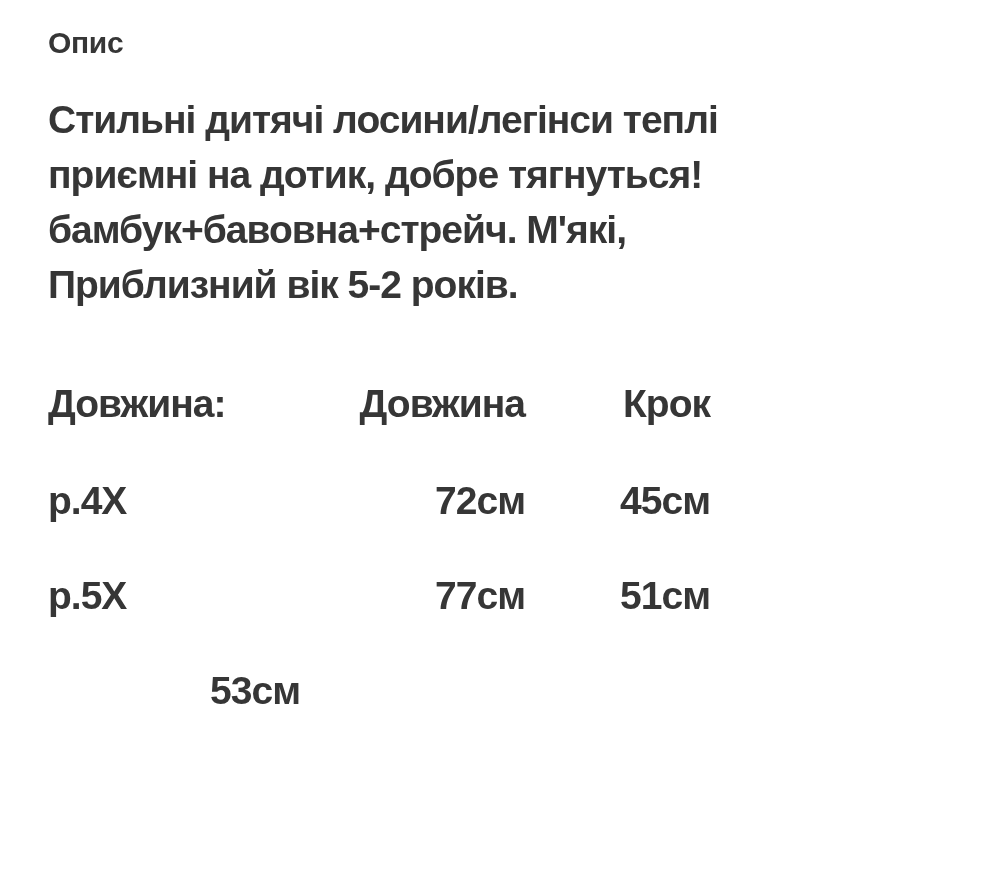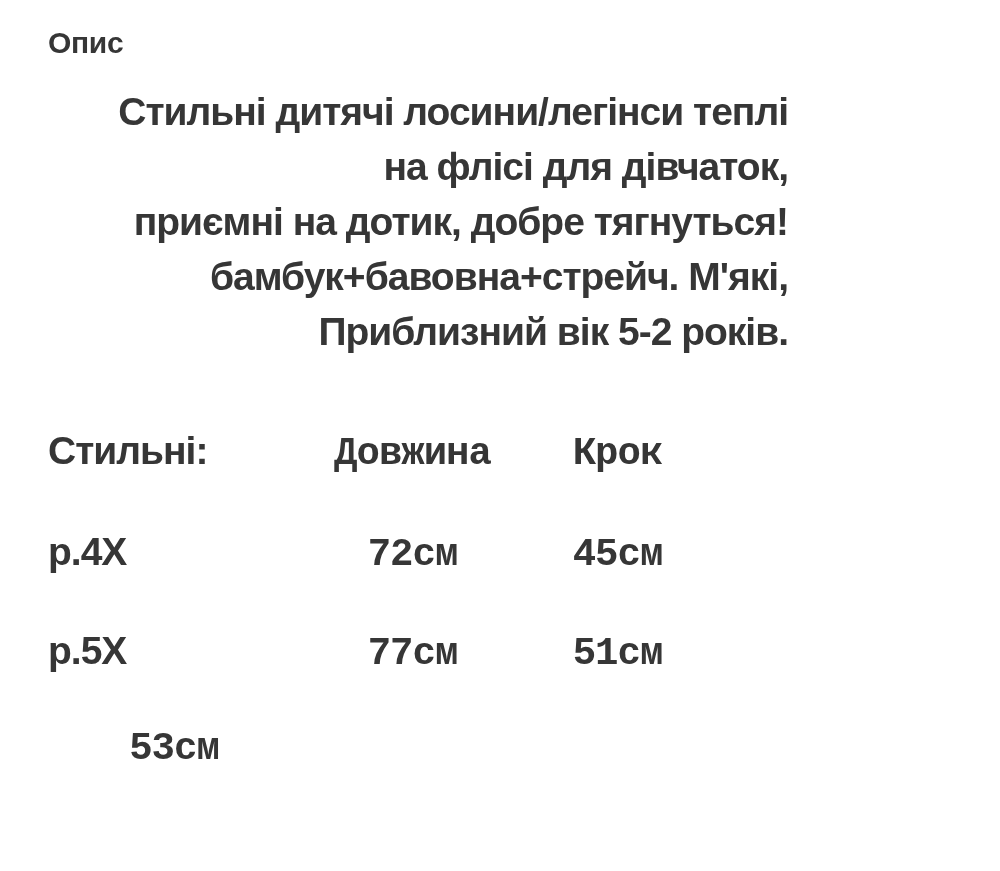--- a/index.html
+++ b/index.html
@@ -20,26 +20,25 @@
     width: 828px;
     height: 871px;
   }
   .section-title {
     font-size: 30px;
     line-height: 34px;
     font-weight: 700;
     letter-spacing: -0.3px;
   }
   .description {
-    margin-top: 24px;
+    margin-top: 32px;
     font-size: 39px;
     line-height: 55px;
     font-weight: 700;
     letter-spacing: -1px;
-    text-align: right;
   }
   .description .line {
     white-space: nowrap;
   }
   .size-table {
     margin-top: 64px;
     font-size: 39px;
     line-height: 55px;
     font-weight: 700;
     letter-spacing: -1px;
@@ -50,41 +49,40 @@
     align-items: baseline;
   }
   .t-row.header {
     margin-bottom: 42px;
   }
   .t-row.data {
     margin-bottom: 40px;
     margin-top: 40px;
   }
   .cell-left   { text-align: left; }
-  .cell-center { text-align: center; white-space: nowrap; font-family: Liberation Mono, monospace; }
+  .cell-center { text-align: right; white-space: nowrap; }
 </style>
 </head>
 <body style="--text: #363636; --bg: #ffffff;">
 
 <div class="container">
 
   <div class="section-title">Опис</div>
 
   <div class="description">
     <div class="line">Стильні дитячі лосини/легінси теплі</div>
-    <div class="line">на флісі для дівчаток,</div>
     <div class="line">приємні на дотик, добре тягнуться!</div>
     <div class="line">бамбук+бавовна+стрейч. М'які,</div>
     <div class="line">Приблизний вік 5-2 років.</div>
   </div>
 
   <div class="size-table">
 
     <div class="t-row header">
-      <div class="cell-left">Стильні:</div>
+      <div class="cell-left">Довжина:</div>
       <div class="cell-center">Довжина</div>
       <div class="cell-center">Крок</div>
     </div>
 
     <div class="t-row data">
       <div class="cell-left">р.4Х</div>
       <div class="cell-center">72см</div>
       <div class="cell-center">45см</div>
     </div>
 

